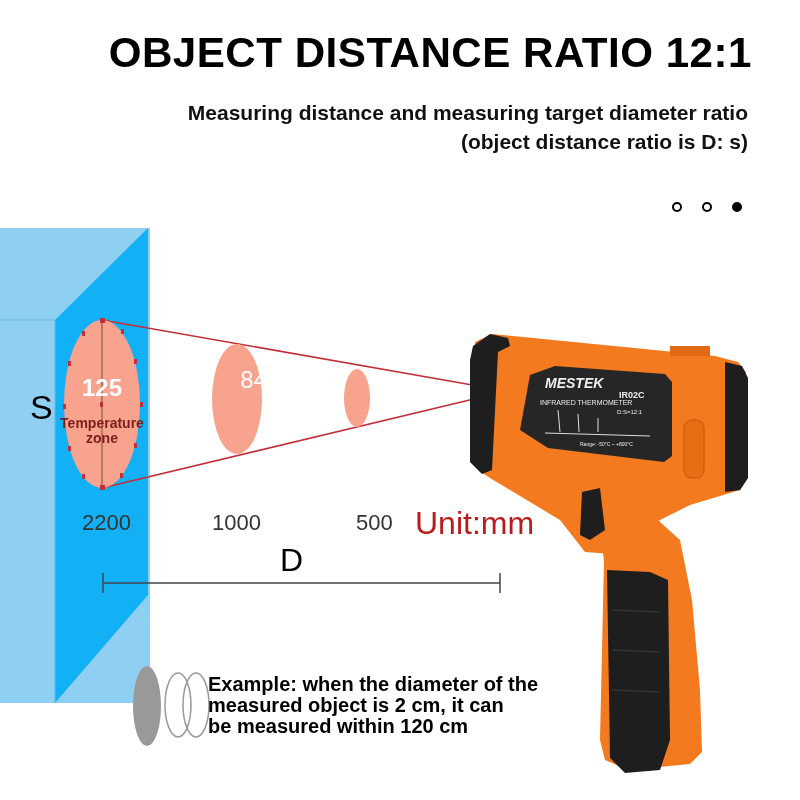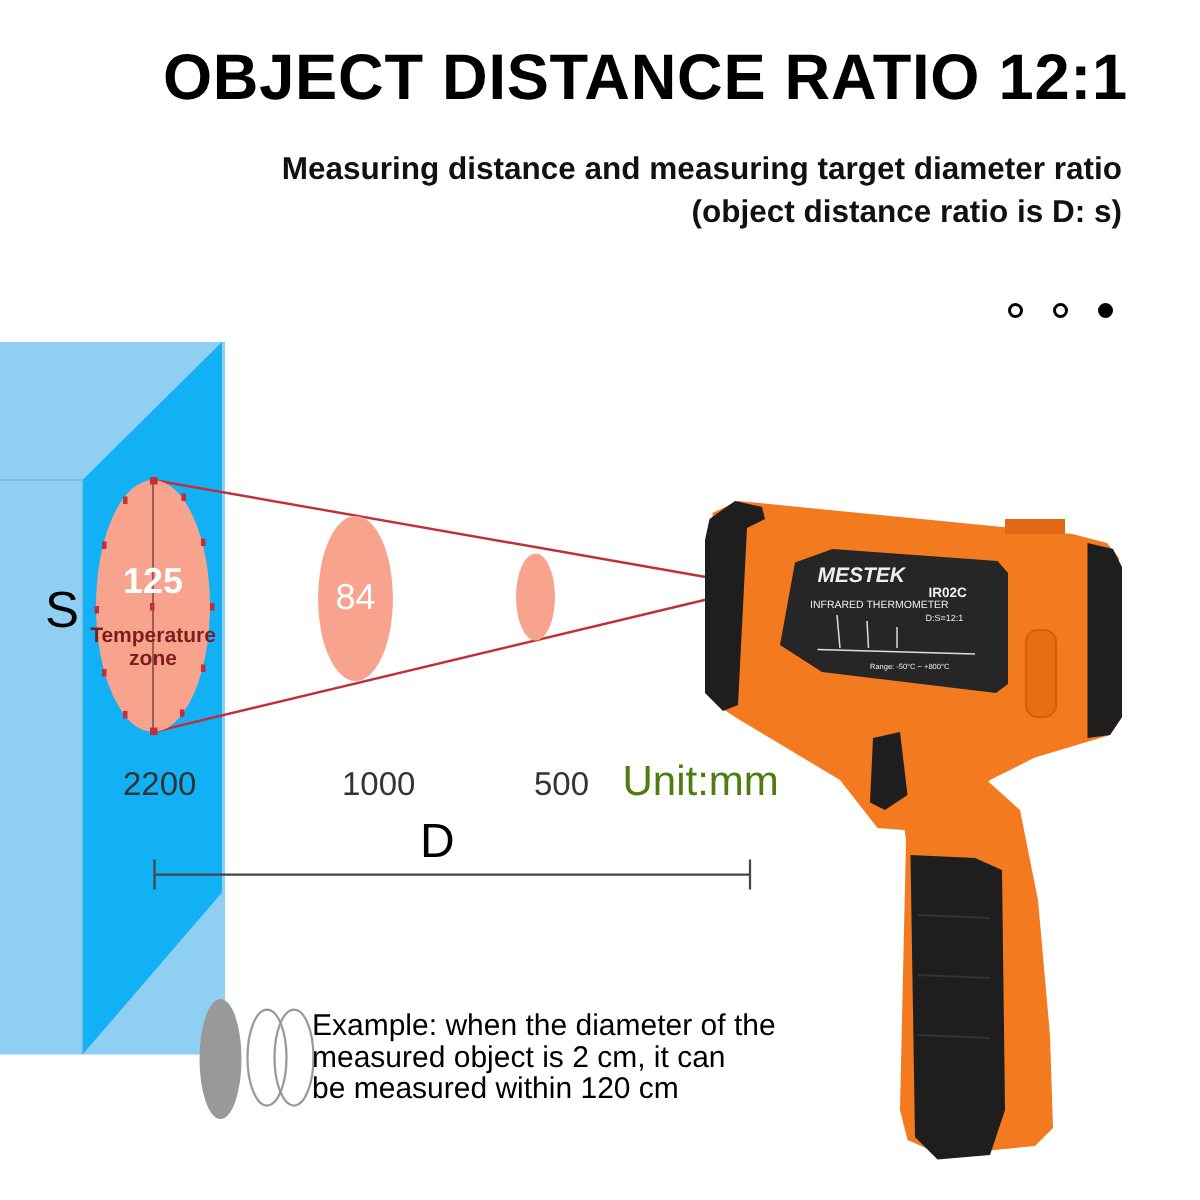--- a/index.html
+++ b/index.html
@@ -18,28 +18,28 @@
       font-weight:bold; font-size:21px; line-height:29px; color:#111;
     }
     .dots { position:absolute; left:672px; top:202px; display:flex; gap:20px; }
     .dot { width:10px; height:10px; border-radius:50%; border:2px solid #000; box-sizing:border-box; background:#fff; }
     .dot.active { background:#000; }
 
     svg.scene { position:absolute; left:0; top:0; }
 
     .abs { position:absolute; }
     .dist-label { font-size:22px; color:#333; }
-    .unit { font-size:28px; color:#4d7c0f; }
+    .unit { font-size:32px; color:#b91c1c; }
     .d-letter { font-size:32px; color:#000; }
     .s-letter { font-size:34px; color:#000; }
     .spot-num { color:#fff; font-size:24px; text-align:center; }
     .zone { color:#7f1d1d; font-size:14px; text-align:center; line-height:15px; font-weight:bold; }
 
     .example {
-      position:absolute; left:208px; top:674px; font-weight:normal;
+      position:absolute; left:208px; top:674px; font-weight:bold;
       font-size:20px; line-height:21px; color:#000; width:400px;
     }
     .lbl-text { font-family:"Liberation Sans", sans-serif; fill:#eee; }
   </style>
 </head>
 <body>
 
 <div class="title">OBJECT DISTANCE RATIO 12:1</div>
 <div class="subtitle">
   <div>Measuring distance and measuring target diameter ratio</div>
@@ -136,25 +136,25 @@
     </g>
   </g>
 </svg>
 
 <div class="abs s-letter" style="left:30px; top:388px;">S</div>
 <div class="abs spot-num" style="left:72px; top:374px; width:60px;font-weight:bold;">125</div>
 <div class="abs zone" style="left:52px; top:416px; width:100px;">
   <div>Temperature</div>
   <div>zone</div>
 </div>
-<div class="abs spot-num" style="left:207px; top:385px; width:60px;">84</div>
+<div class="abs spot-num" style="left:207px; top:366px; width:60px;text-align:right;">84</div>
 <div class="abs spot-num" style="left:337px; top:385px; width:40px;margin-left:39px;">42</div>
 
 <div class="abs dist-label" style="left:82px; top:510px;">2200</div>
-<div class="abs dist-label" style="left:228px; top:510px;">1000</div>
+<div class="abs dist-label" style="left:212px; top:510px;">1000</div>
 <div class="abs dist-label" style="left:356px; top:510px;">500</div>
 <div class="abs unit" style="left:415px; top:505px;">Unit:mm</div>
 <div class="abs d-letter" style="left:280px; top:542px;">D</div>
 
 <div class="example">
   <div>Example: when the diameter of the</div>
   <div>measured object is 2 cm, it can</div>
   <div>be measured within 120 cm</div>
 </div>
 

